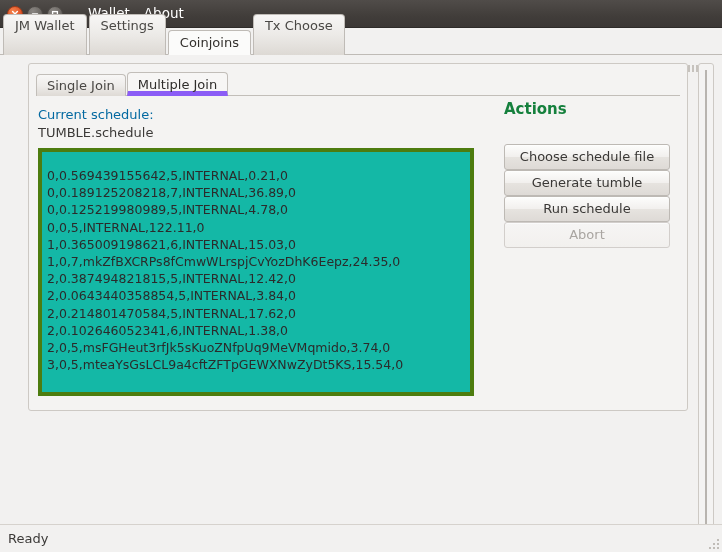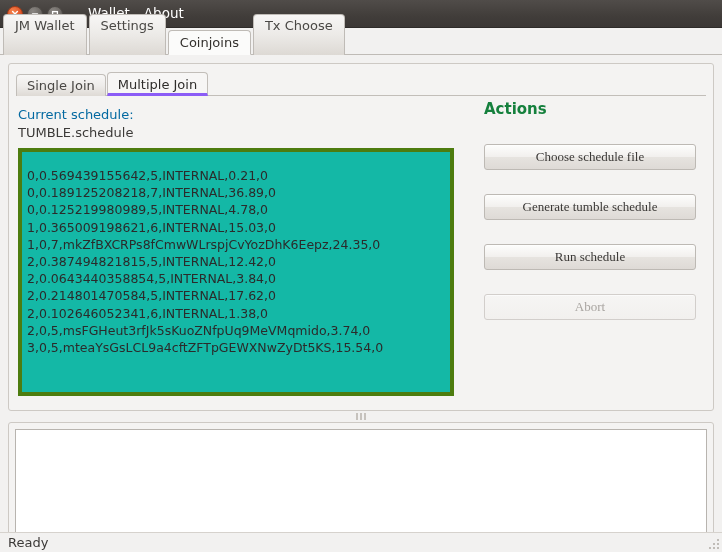--- a/index.html
+++ b/index.html
@@ -94,21 +94,22 @@
     z-index: 3;
     border-bottom: 1px solid #fbfbfa;
   }
 
   .tabpage {
     padding: 8px 8px 0 8px;
     box-sizing: border-box;
     height: 497px;
     background: #f2f1f0;
     display: flex;
-    flex-direction: column;
+    flex-direction: row;
+    margin-left: 20px;
   }
 
   
   .innerframe {
     border: 1px solid #cdc9c4;
     border-radius: 3px;
     background: #f4f3f2;
     padding: 7px 7px 7px 7px;
     box-sizing: border-box;
     height: 348px;
@@ -134,21 +135,21 @@
     box-sizing: border-box;
     position: relative;
     top: 1px;
   }
   .itab.active {
     background: #f7f6f5;
     color: #2f2d2b;
     height: 24px;
     line-height: 23px;
     z-index: 3;
-    border-bottom: 3px solid #8b5cf6;
+    border-bottom: 5px solid #8b5cf6;
   }
 
   .innerbody {
     display: flex;
     padding-top: 10px;
     box-sizing: border-box;
     height: 300px;
   }
   .leftcol {
     width: 438px;
@@ -181,21 +182,21 @@
     padding-left: 30px;
     box-sizing: border-box;
   }
   .actions-title {
     font-size: 15px;
     font-weight: bold;
     color: #15803d;
     margin-bottom: 26px;
     margin-top: -6px;
   }
-  .btnlist { display: flex; flex-direction: column; gap: 24px; padding-right: 10px; font-family: Liberation Serif, serif; }
+  .btnlist { display: flex; flex-direction: column; padding-right: 10px; }
   .btn {
     height: 26px;
     line-height: 24px;
     text-align: center;
     font-size: 13px;
     color: #3a3836;
     border: 1px solid #bdb9b4;
     border-radius: 3px;
     background: linear-gradient(to bottom, #fdfdfc 0%, #f2f0ee 48%, #e6e3df 52%, #dedad6 100%);
     box-sizing: border-box;
@@ -238,21 +239,21 @@
     background: #ffffff;
     border: 1px solid #b8b4af;
     box-sizing: border-box;
   }
 
   
   .statusbar {
     position: absolute;
     left: 0; bottom: 0;
     width: 722px;
-    height: 20px;
+    height: 28px;
     border-top: 1px solid #d6d2cd;
     background: #f2f1f0;
     display: flex;
     align-items: center;
     box-sizing: border-box;
   }
   .status-text { font-size: 13px; color: #3c3a38; padding-left: 8px; }
   .resize-grip {
     position: absolute;
     right: 3px; bottom: 3px;
@@ -311,20 +312,21 @@
 
       <div class="innerbody">
 
         <div class="leftcol">
           <div class="sched-label">Current schedule:</div>
           <div class="sched-file">TUMBLE.schedule</div>
           <div class="schedbox">
             <div class="schedline">0,0.569439155642,5,INTERNAL,0.21,0</div>
             <div class="schedline">0,0.189125208218,7,INTERNAL,36.89,0</div>
             <div class="schedline">0,0.125219980989,5,INTERNAL,4.78,0</div>
+            <div class="schedline">0,0,5,INTERNAL,122.11,0</div>
             <div class="schedline">1,0.365009198621,6,INTERNAL,15.03,0</div>
             <div class="schedline">1,0,7,mkZfBXCRPs8fCmwWLrspjCvYozDhK6Eepz,24.35,0</div>
             <div class="schedline">2,0.387494821815,5,INTERNAL,12.42,0</div>
             <div class="schedline">2,0.0643440358854,5,INTERNAL,3.84,0</div>
             <div class="schedline">2,0.214801470584,5,INTERNAL,17.62,0</div>
             <div class="schedline">2,0.102646052341,6,INTERNAL,1.38,0</div>
             <div class="schedline">2,0,5,msFGHeut3rfJk5sKuoZNfpUq9MeVMqmido,3.74,0</div>
             <div class="schedline">3,0,5,mteaYsGsLCL9a4cftZFTpGEWXNwZyDt5KS,15.54,0</div>
           </div>
         </div>

